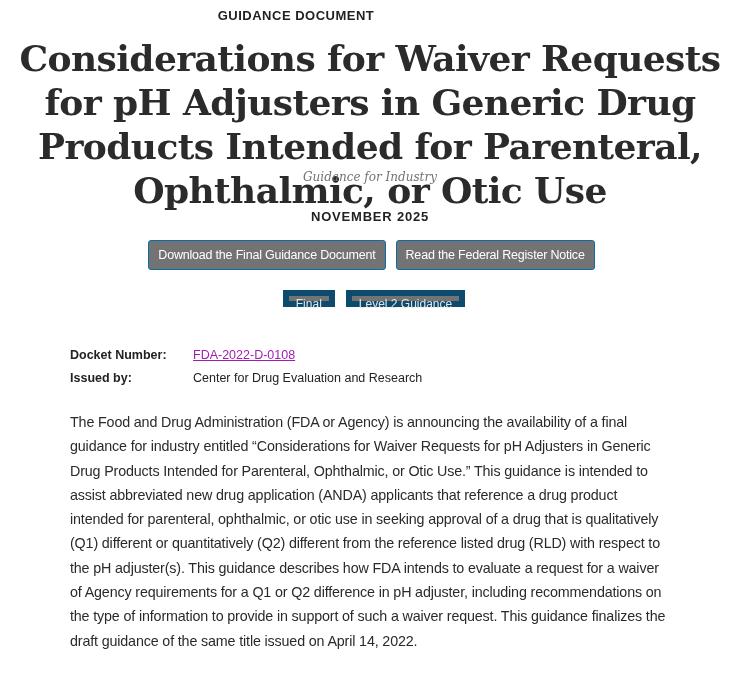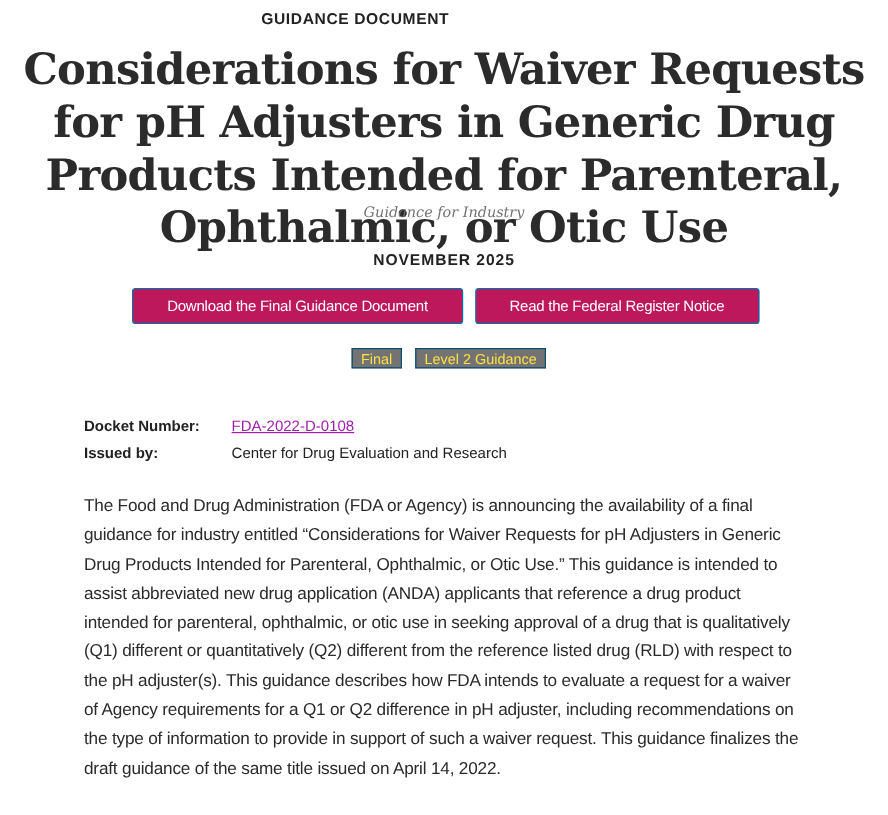--- a/index.html
+++ b/index.html
@@ -22,32 +22,32 @@
   }
   .date {
     position: absolute; top: 209px; left: 0; width: 740px; text-align: center;
     font-weight: bold; font-size: 13px; letter-spacing: 0.8px; color: #222;
   }
   .btn-row {
     position: absolute; top: 240px; left: 0; width: 740px; display: flex;
     justify-content: center; gap: 10px;
   }
   .btn {
-    background: #be185d; color: #fff; border-radius: 3px; font-size: 12.5px;
-    height: 30px; line-height: 28px; padding: 0 28px; border: 1px solid #086ea9;
+    background: #737373; color: #fff; border-radius: 3px; font-size: 12.5px;
+    height: 30px; line-height: 28px; padding: 0 9px; border: 1px solid #086ea9;
     letter-spacing: -0.2px; white-space: nowrap;
   }
   .btn.b1 { margin-left: 3px; }
   .badge-row {
     position: absolute; top: 290px; left: 0; width: 740px; display: flex;
     justify-content: center; gap: 11px;
   }
   .badge {
-    background: #737373; color: #fde047; font-size: 12px; height: 17px; line-height: 17px;
-    padding: 0 7px; border: 1px solid #0c4a6e;
+    background: #737373; color: #e5e5e5; font-size: 12px; height: 17px; line-height: 17px;
+    padding: 0 7px; border: 6px solid #0c4a6e;
   }
   .badge-row .badge:first-child { margin-left: 8px; }
 
   .meta { position: absolute; top: 347px; left: 70px; font-size: 12.5px; }
   .meta-row { display: flex; height: 23px; line-height: 16px; }
   .meta-label { width: 123px; font-weight: bold; color: #222; }
   .meta-value { color: #222; }
   .meta-link { color: #a21caf; text-decoration: underline; }
 
   .body-text {

